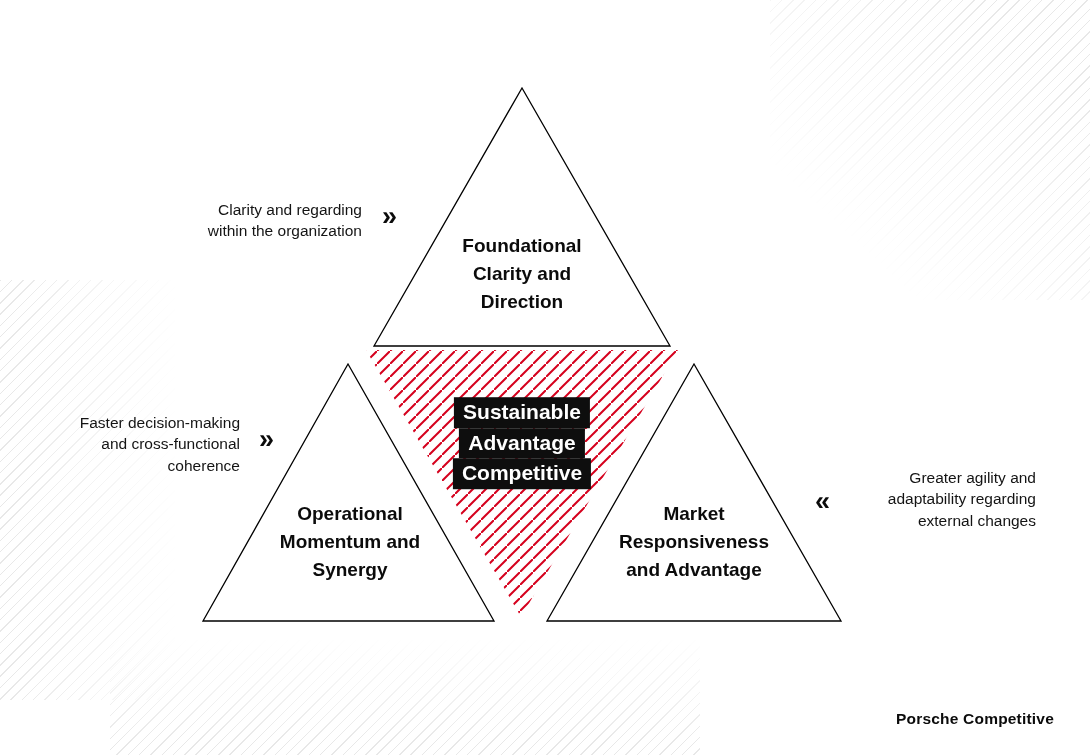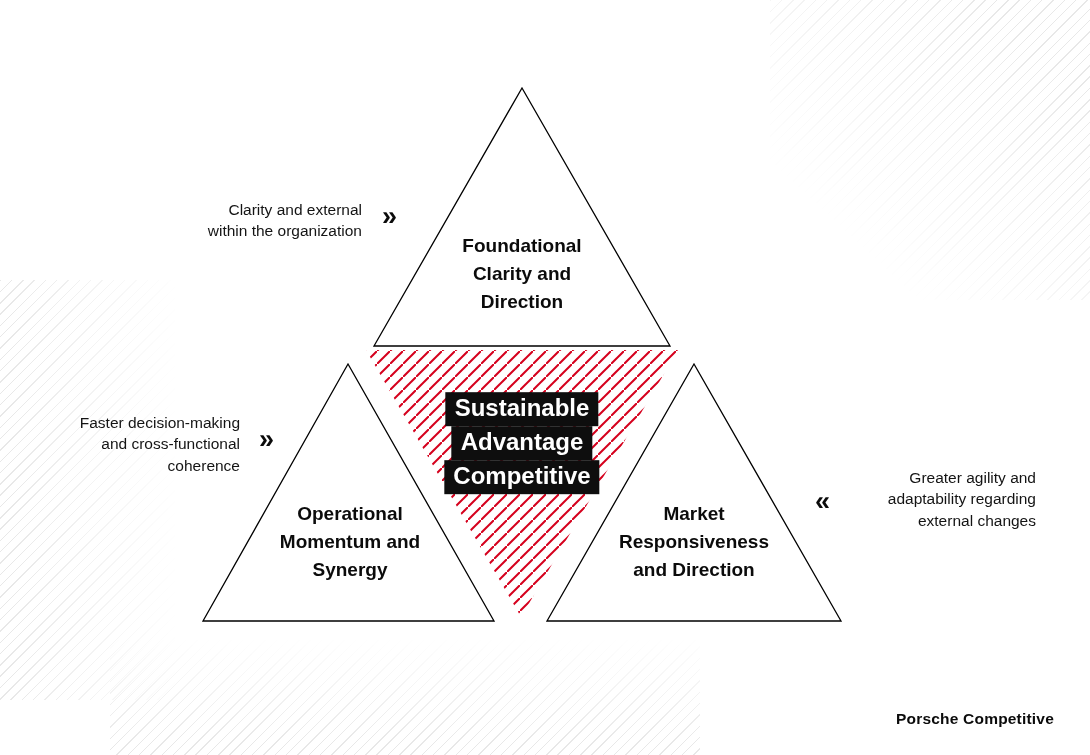--- a/index.html
+++ b/index.html
@@ -61,21 +61,21 @@
     left: 522px; top: 443px;
     transform: translate(-50%, -50%);
     display: flex;
     flex-direction: column;
     align-items: center;
   }
   .center-line {
     background: #0e0e0e;
     color: #ffffff;
     font-weight: bold;
-    font-size: 24px;
+    font-size: 21px;
     line-height: 1.12;
     padding: 3px 9px 4px 9px;
   }
 
   
   .note {
     position: absolute;
     font-size: 15.5px;
     line-height: 1.38;
     white-space: pre-line;
@@ -133,29 +133,29 @@
   </svg>
 
   <div class="tri-label top">Foundational
 Clarity and
 Direction</div>
   <div class="tri-label bleft">Operational
 Momentum and
 Synergy</div>
   <div class="tri-label bright">Market
 Responsiveness
-and Direction</div>
+and Advantage</div>
 
   <div class="center-label">
     <span class="center-line">Sustainable</span>
     <span class="center-line">Advantage</span>
     <span class="center-line">Competitive</span>
   </div>
 
-  <div class="note align-right note-1">Clarity and external
+  <div class="note align-right note-1">Clarity and regarding
 within the organization</div>
   <div class="chev chev-1">»</div>
 
   <div class="note align-right note-2">Faster decision-making
 and cross-functional
 coherence</div>
   <div class="chev chev-2">»</div>
 
   <div class="note note-3">Greater agility and
 adaptability regarding

